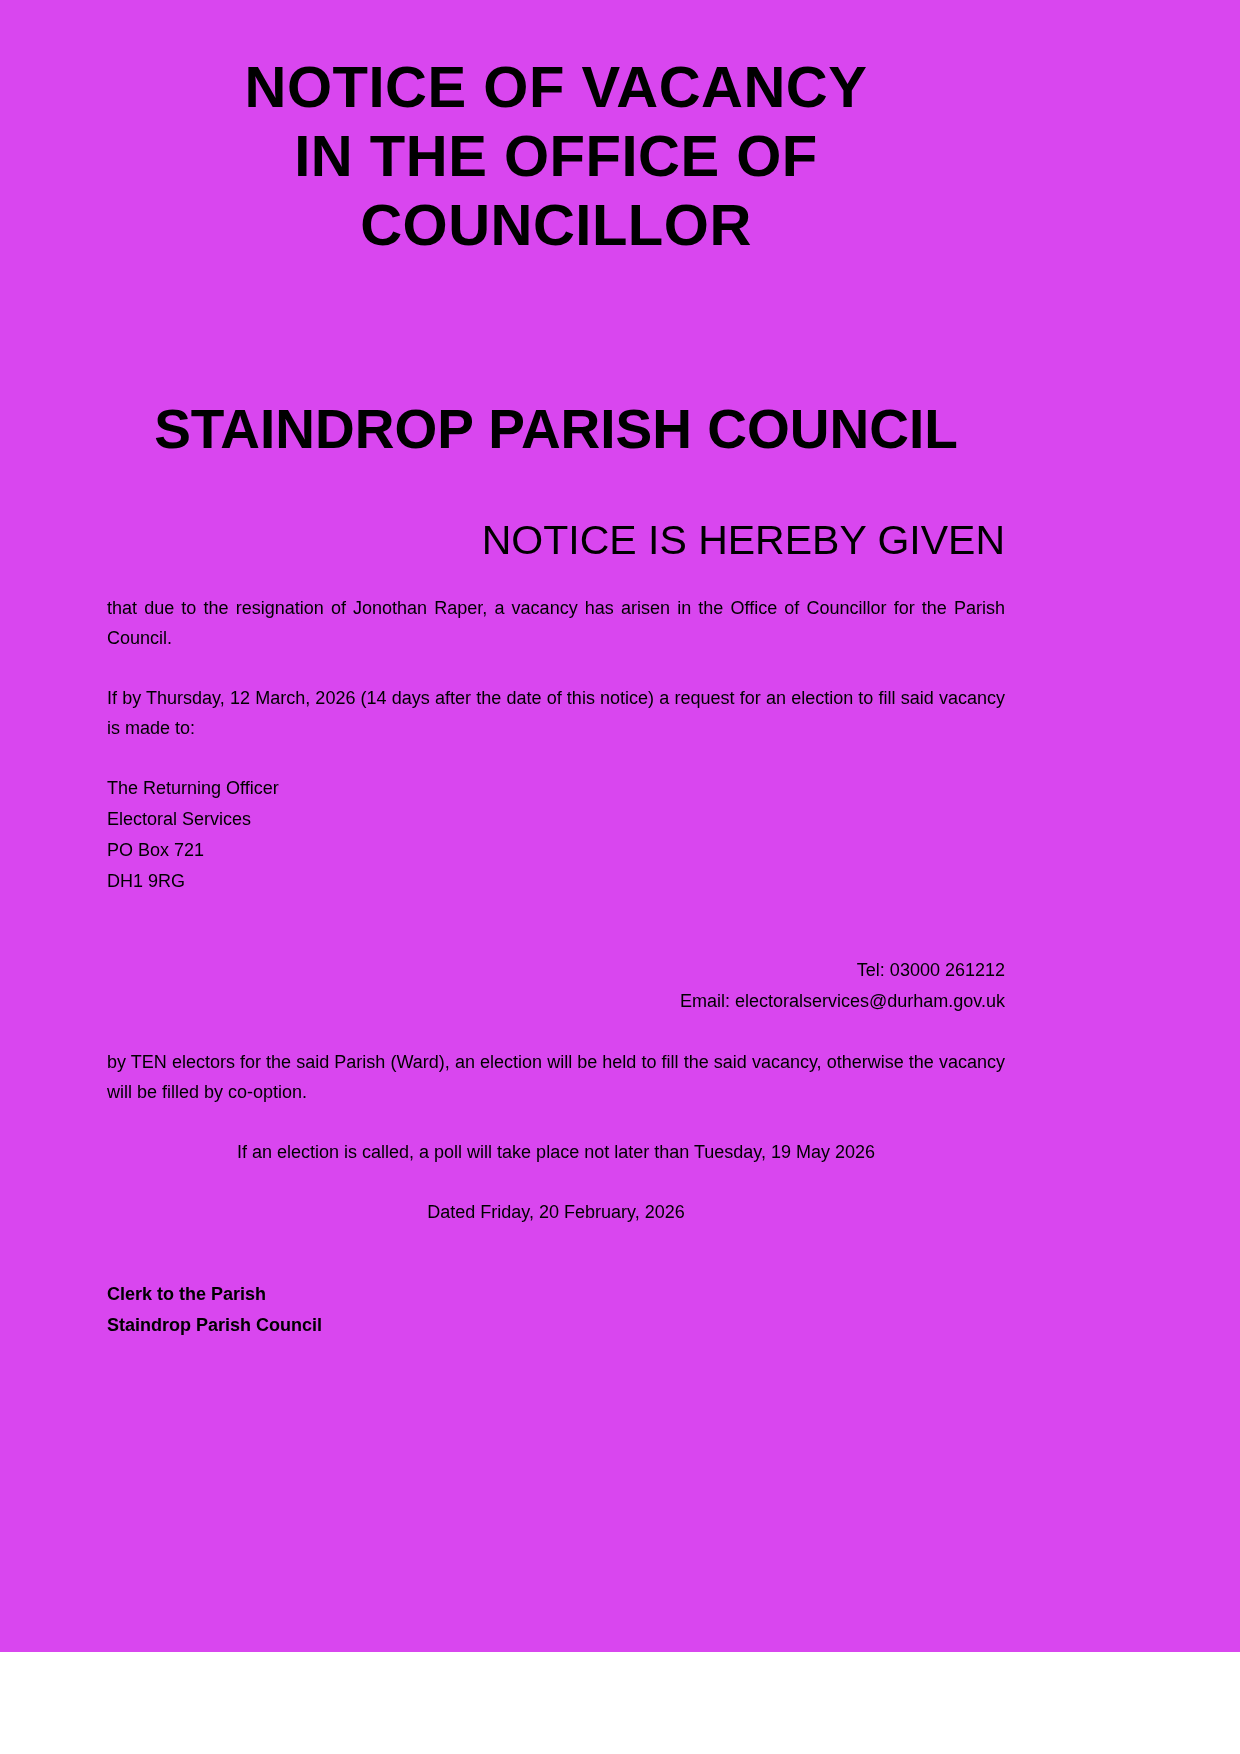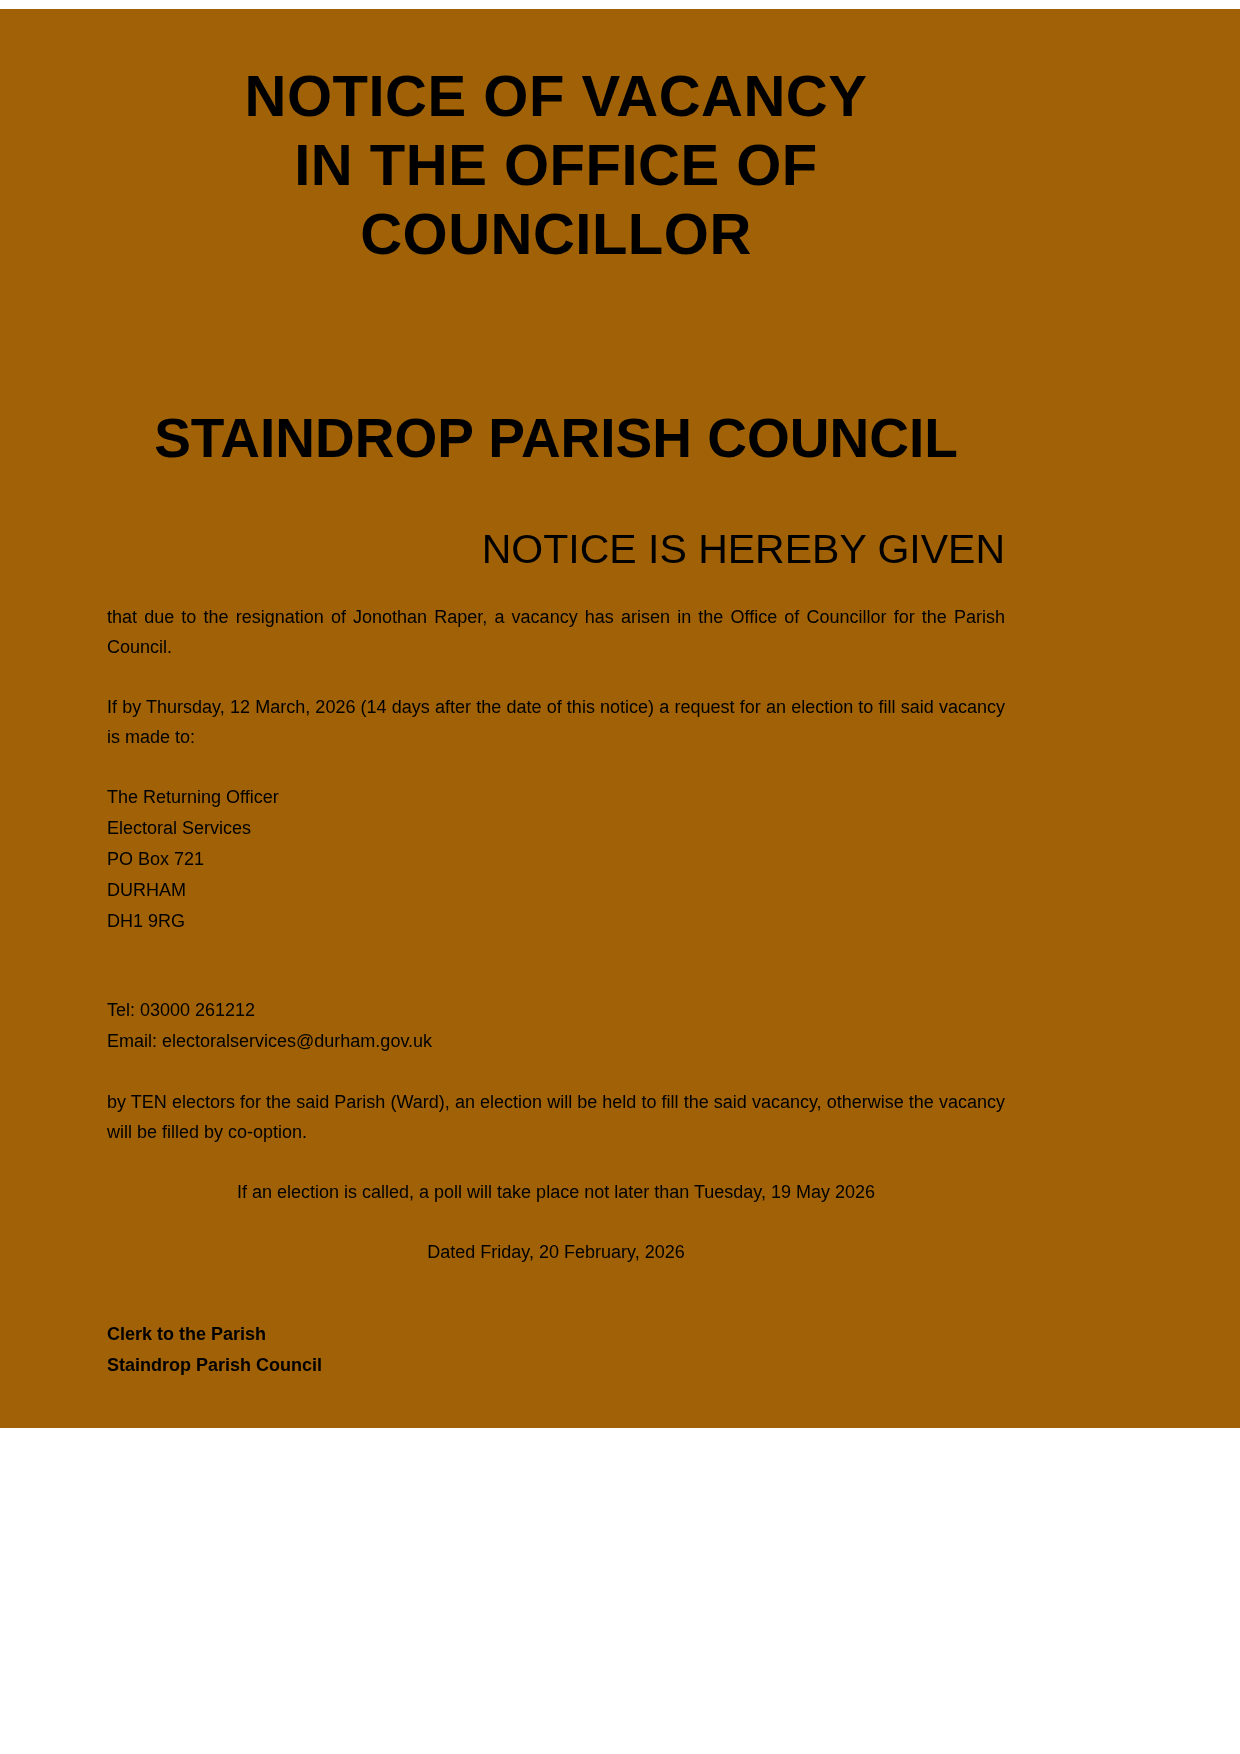--- a/index.html
+++ b/index.html
@@ -4,24 +4,23 @@
 <style>
   * { margin: 0; padding: 0; box-sizing: border-box; }
   html, body {
     background: #ffffff;
     font-family: "Liberation Sans", "DejaVu Sans", sans-serif;
     color: #000000;
   }
   .page {
     position: relative;
     width: 1240px;
-    height: 1419px;
-    background: #a16207;
+    height: 1652px;
+    background: #d946ef;
     overflow: hidden;
-    margin-top: 9px;
   }
   .content {
     position: absolute;
     left: 107px;
     top: 0;
     width: 898px;
   }
   .main-title {
     margin-top: 52px;
     text-align: center;
@@ -57,20 +56,21 @@
   }
   .block {
     margin-top: 30px;
     text-align: left;
   }
   .block div {
     line-height: 31px;
   }
   .contact-block {
     margin-top: 58px;
+    text-align: right;
   }
   .single-line {
     margin-top: 30px;
     text-align: center;
   }
   .signature {
     margin-top: 52px;
     font-weight: bold;
   }
   .signature div {
@@ -96,21 +96,20 @@
     <div class="body-text">
 
       <p class="para first">that due to the resignation of Jonothan Raper, a vacancy has arisen in the Office of Councillor for the Parish Council.</p>
 
       <p class="para">If by Thursday, 12 March, 2026 (14 days after the date of this notice) a request for an election to fill said vacancy is made to:</p>
 
       <div class="block">
         <div>The Returning Officer</div>
         <div>Electoral Services</div>
         <div>PO Box 721</div>
-        <div>DURHAM</div>
         <div>DH1 9RG</div>
       </div>
 
       <div class="block contact-block">
         <div>Tel: 03000 261212</div>
         <div>Email: electoralservices@durham.gov.uk</div>
       </div>
 
       <p class="para">by TEN electors for the said Parish (Ward), an election will be held to fill the said vacancy, otherwise the vacancy will be filled by co-option.</p>
 

